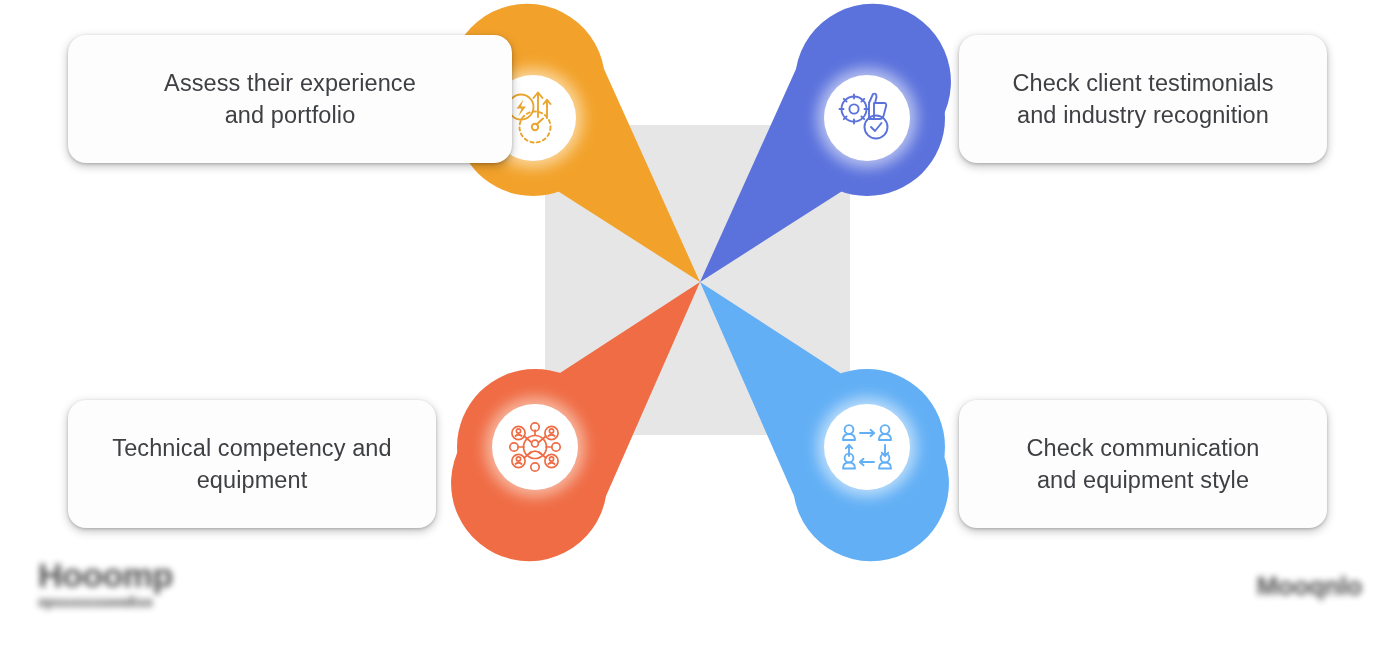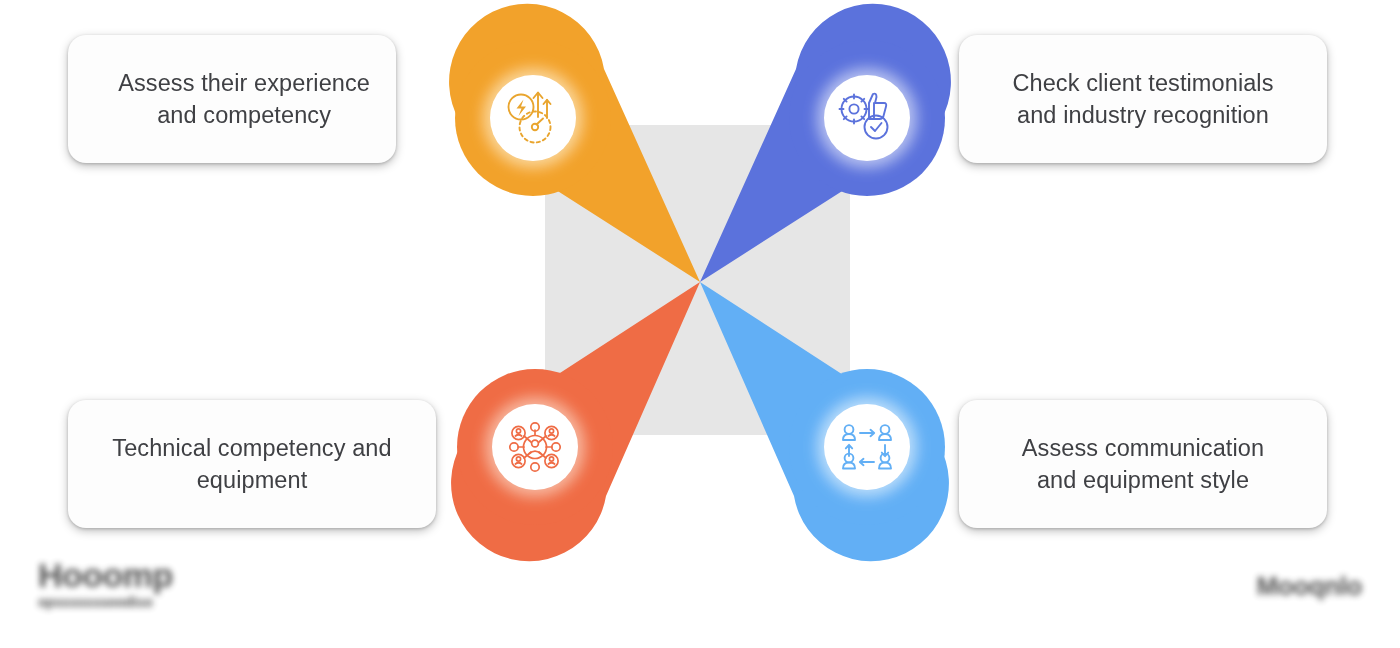--- a/index.html
+++ b/index.html
@@ -41,21 +41,21 @@
     padding: 10px 26px;
   }
   .card-text {
     font-size: 23.5px;
     line-height: 1.38;
     color: #3f4044;
     text-align: center;
     font-weight: 500;
     letter-spacing: 0.1px;
   }
-  #card-tl { left: 68px;  top: 35px;  width: 328px; height: 128px; justify-content: flex-end; }
+  #card-tl { left: 68px;  top: 35px;  width: 444px; height: 128px; }
   #card-tr { left: 959px; top: 35px;  width: 368px; height: 128px; }
   #card-bl { left: 68px;  top: 400px; width: 368px; height: 128px; }
   #card-br { left: 959px; top: 400px; width: 368px; height: 128px; }
 
   
   .watermark {
     position: absolute;
     filter: blur(3.2px);
     opacity: 0.82;
     color: #2e2e2e;
@@ -226,41 +226,41 @@
         <path d="M 874 462 L 860 462 M 863.5 458.8 L 859.8 462 L 863.5 465.2"></path>
 
         <path d="M 849 456 L 849 445 M 845.8 448.4 L 849 444.8 L 852.2 448.4"></path>
       </g>
     </g>
   </svg>
 
   <div class="card" id="card-tl">
     <div class="card-text">
       <span>Assess their experience</span><br>
-      <span>and competency</span>
+      <span>and portfolio</span>
     </div>
   </div>
 
   <div class="card" id="card-tr">
     <div class="card-text">
       <span>Check client testimonials</span><br>
       <span>and industry recognition</span>
     </div>
   </div>
 
   <div class="card" id="card-bl">
     <div class="card-text">
       <span>Technical competency and</span><br>
       <span>equipment</span>
     </div>
   </div>
 
   <div class="card" id="card-br">
     <div class="card-text">
-      <span>Assess communication</span><br>
+      <span>Check communication</span><br>
       <span>and equipment style</span>
     </div>
   </div>
 
   <div class="watermark" id="wm-left">
     <div class="wm-main">Hooomp</div>
     <div class="wm-sub">opsssssssoodiso</div>
   </div>
 
   <div class="watermark" id="wm-right">

